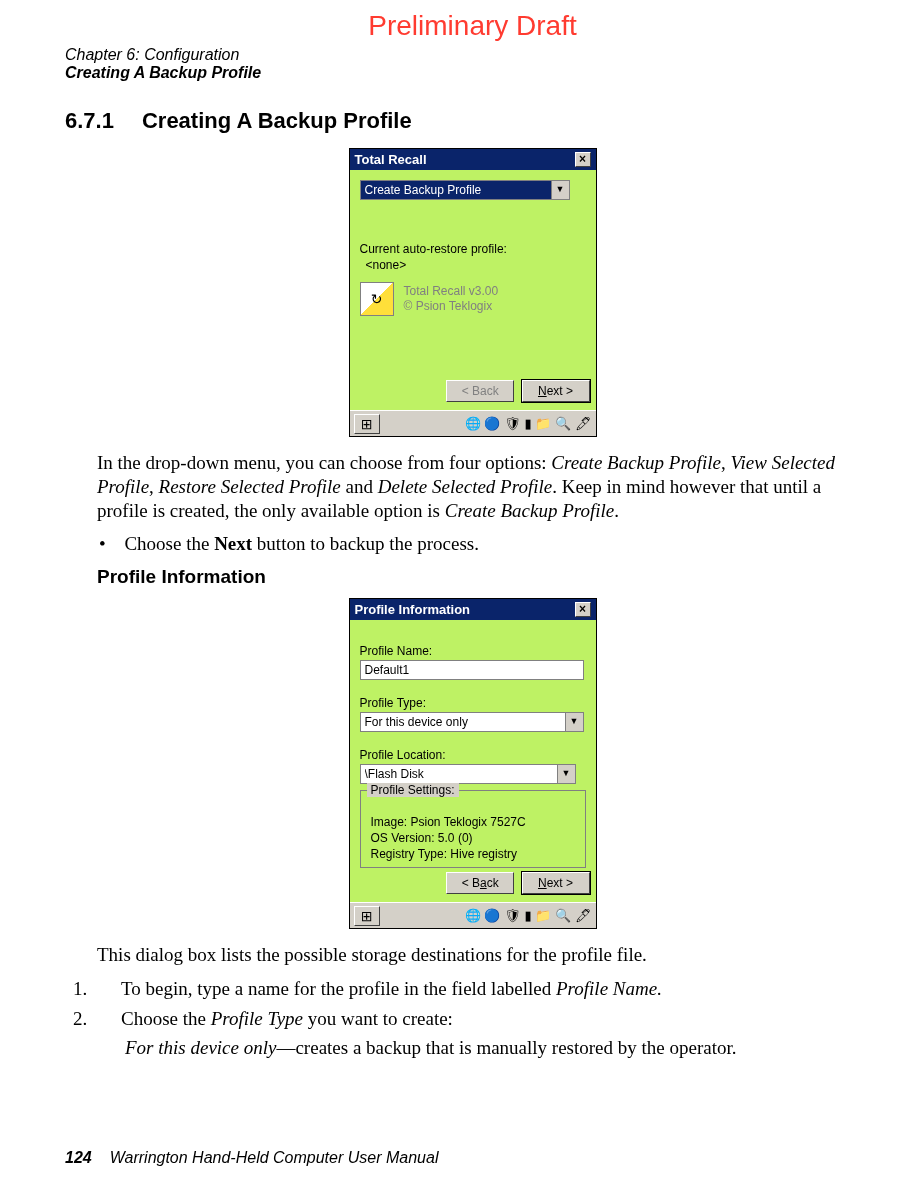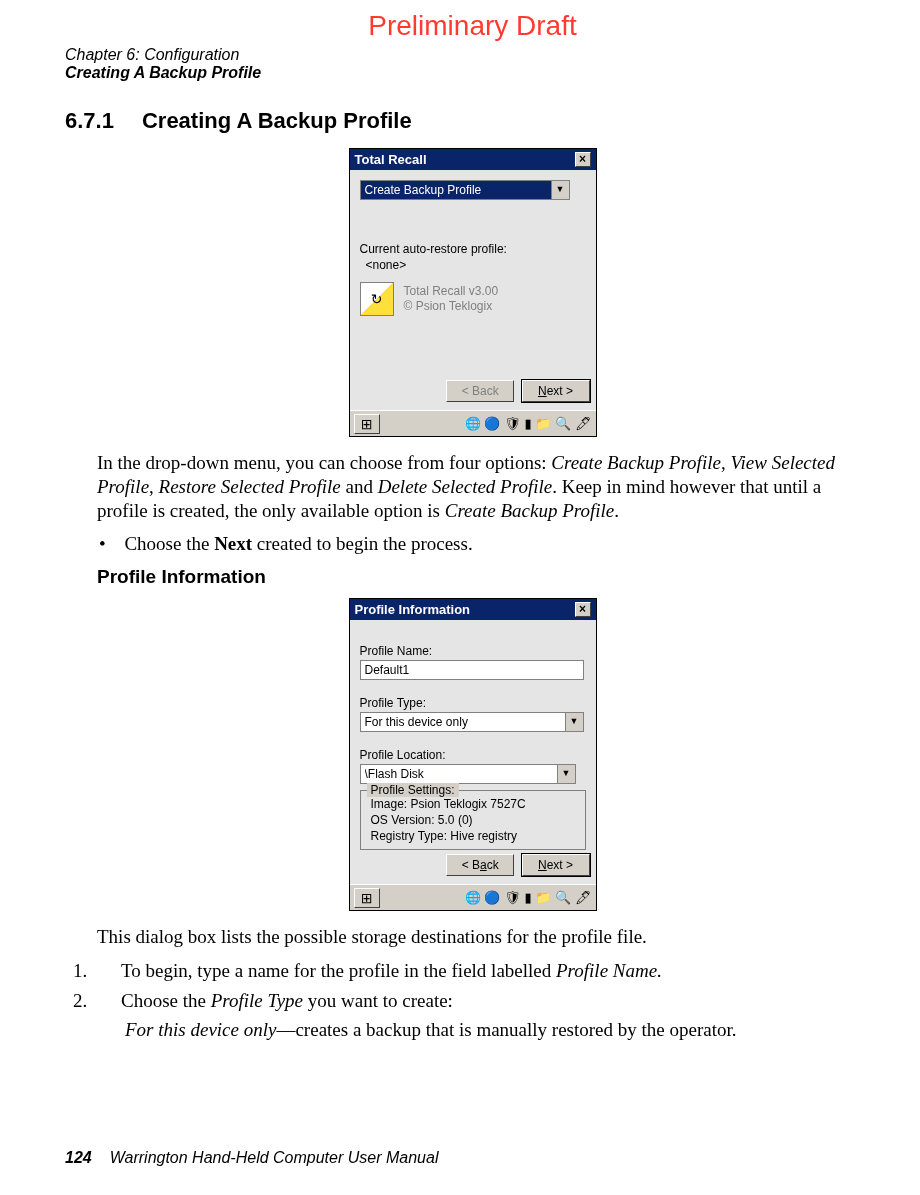--- a/index.html
+++ b/index.html
@@ -36,21 +36,21 @@
     font-weight: bold;
     font-size: 22px;
     margin-bottom: 14px;
   }
   .section-heading .num { display:inline-block; margin-right: 28px; }
   .dlg-wrap { text-align: center; margin: 4px 0 14px 0; }
   .dialog {
     display: inline-block;
     text-align: left;
     border: 1px solid #000;
-    background: #e5e5e5;
+    background: #bef264;
     font-family: Tahoma, Verdana, sans-serif;
     font-size: 12px;
   }
   .titlebar {
     background: #0a246a;
     color: #fff;
     font-weight: bold;
     padding: 3px 5px;
     display: flex;
     justify-content: space-between;
@@ -113,21 +113,21 @@
   }
   .start {
     width:26px; height:20px; border:1px solid #fff;
     border-right-color:#404040; border-bottom-color:#404040;
     display:flex; align-items:center; justify-content:center;
     font-size:14px; background:#d4d0c8;
   }
   .tray { display:flex; gap:4px; font-size:13px; }
   .form-label { font-size:12px; margin-top:16px; }
   .fieldset {
-    border:1px solid #808080; padding:4px 6px 6px 6px; margin-top:6px;
+    border:1px solid #808080; padding:22px 6px 6px 6px; margin-top:6px;
     position: relative;
   }
   .fieldset .legend {
     position:absolute; top:-8px; left:6px; background:#d4d0c8;
     padding:0 4px; font-size:12px;
   }
   .fs-line { font-size:12px; margin:2px 0 0 4px; color:#000; }
   .para { font-size:19px; line-height:1.25; margin: 10px 32px 10px 32px; text-align:left; }
   .bullet { font-size:19px; line-height:1.25; margin: 6px 32px 10px 56px; text-indent:-22px; }
   .bullet::before { content:"•"; margin-right:14px; }
@@ -188,21 +188,21 @@
       <div class="tray">🌐 🔵 🛡 ▮ 📁 🔍 🖊</div>
     </div>
   </div>
 </div>
 
 <div class="para">
   <span>In the drop-down menu, you can choose from four options: </span><i>Create Backup Profile</i><span>, </span><i>View Selected Profile</i><span>, </span><i>Restore Selected Profile</i><span> and </span><i>Delete Selected Profile</i><span>. Keep in mind however that until a profile is created, the only available option is </span><i>Create Backup Profile</i><span>.</span>
 </div>
 
 <div class="bullet">
-  <span>Choose the </span><b>Next</b><span> created to begin the process.</span>
+  <span>Choose the </span><b>Next</b><span> button to backup the process.</span>
 </div>
 
 <div class="sub-heading">Profile Information</div>
 
 <div class="dlg-wrap">
   <div class="dialog" style="width:248px">
     <div class="titlebar">
       <span>Profile Information</span>
       <span class="close">×</span>
     </div>

